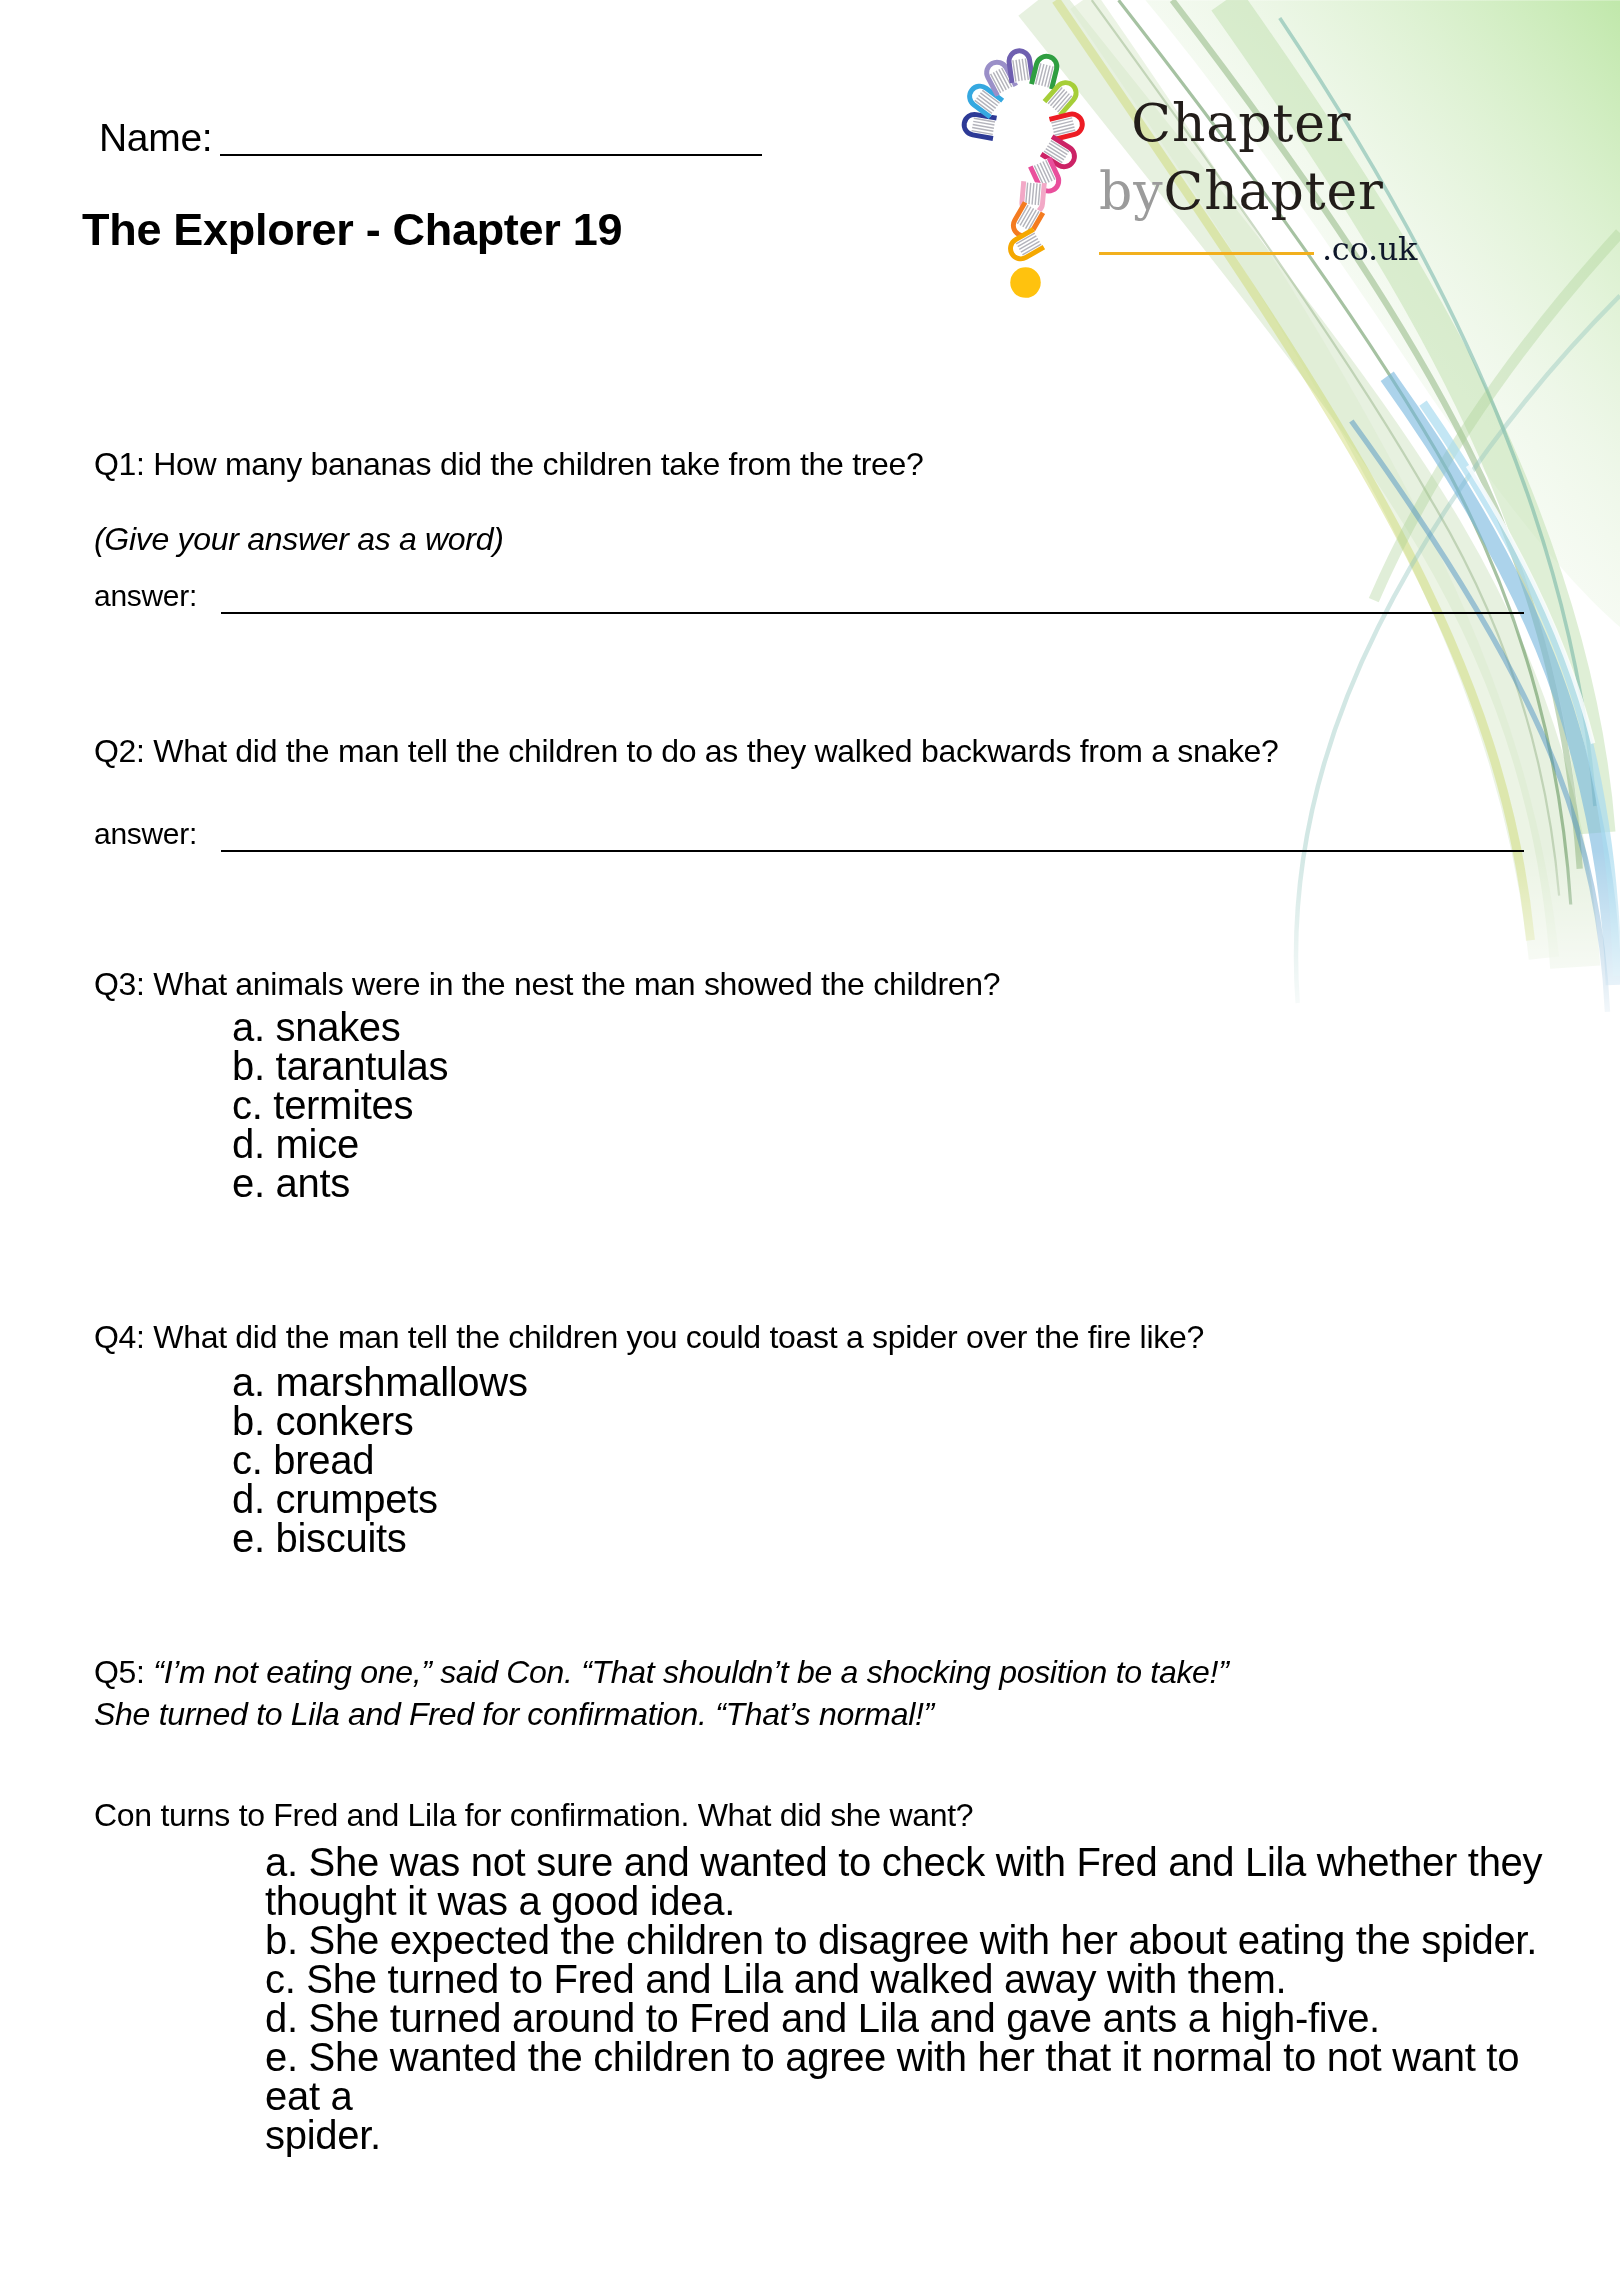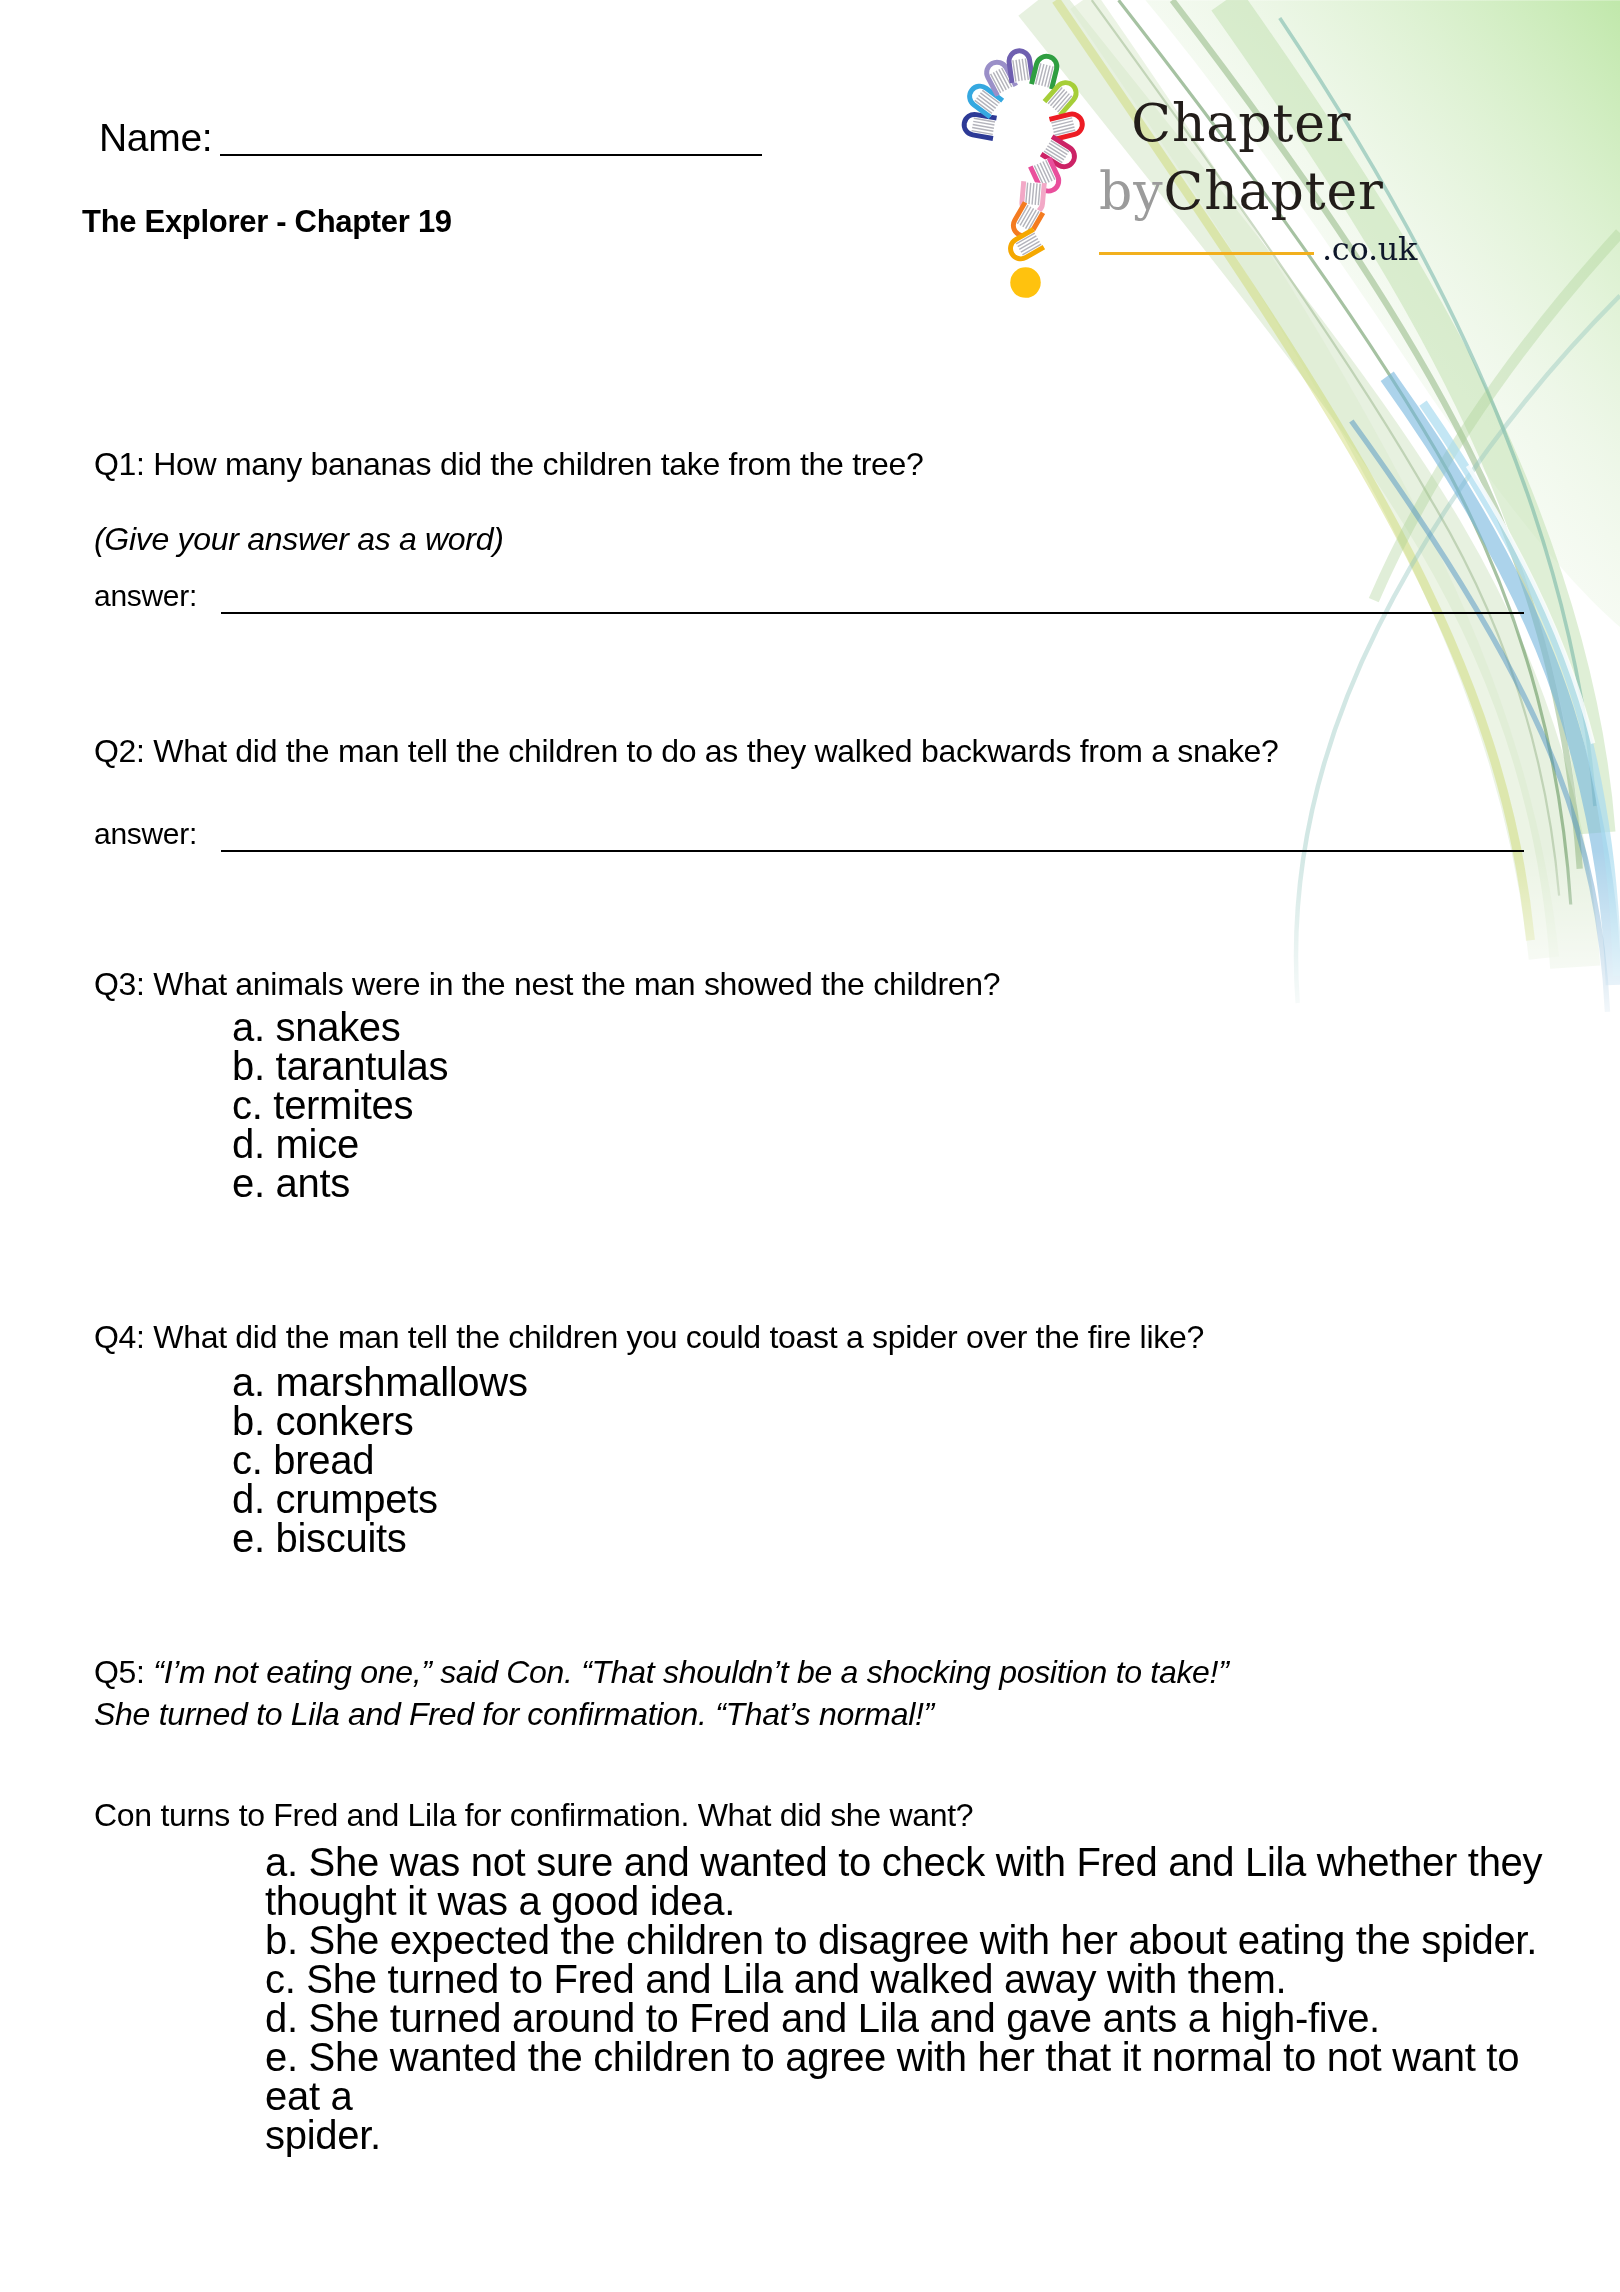--- a/index.html
+++ b/index.html
@@ -21,21 +21,21 @@
   .brand{position:absolute;left:157px;top:61px;font-family:"DejaVu Serif", serif;color:#221d1a;line-height:1;}
   .brand-l1{font-size:52px;letter-spacing:0.9px;}
   .brand-l2{font-size:52px;letter-spacing:0.9px;margin-top:16px;}
   .brand .gray{color:#9b9b9b;}
   .brand-rule{position:absolute;left:157px;top:216px;width:215px;height:0;border-top:3.6px solid #f2b01e;}
   .brand-domain{position:absolute;left:380px;top:197px;font-family:"DejaVu Serif", serif;font-size:32px;color:#0f172a;line-height:1;}
   
   .tline{position:absolute;left:94px;font-size:32px;line-height:39px;white-space:nowrap;margin-top:17px;}
   .name-row{position:absolute;left:99px;top:116px;font-size:39px;white-space:nowrap;}
   .name-line{display:inline-block;width:542px;height:0;border-bottom:2.7px solid #000;vertical-align:-5.4px;margin-left:7.2px;}
-  .doc-title{position:absolute;left:82px;top:204px;font-size:31px;font-weight:bold;margin:0;white-space:nowrap;}
+  .doc-title{position:absolute;left:82px;top:204px;font-size:45px;font-weight:bold;margin:0;white-space:nowrap;}
   .hint{font-style:italic;}
   .answer-row{position:absolute;left:94px;font-size:30px;white-space:nowrap;}
   .answer-line{display:inline-block;width:1303px;height:0;border-bottom:2.7px solid #000;vertical-align:-8px;margin-left:24px;}
   .options{position:absolute;left:232px;font-size:40px;line-height:39px;}
   .options .opt{display:block;white-space:pre-line;}
   .q5-quote{position:absolute;left:94px;top:1651px;font-size:32px;line-height:42px;width:1433px;margin:0;}
   .q5-quote .quote-text{font-style:italic;white-space:pre-line;}
   .q5-opts{line-height:39px;width:1325px;}
   .q5-opts .opt{white-space:pre-line;margin-left:33px;}
 </style>

